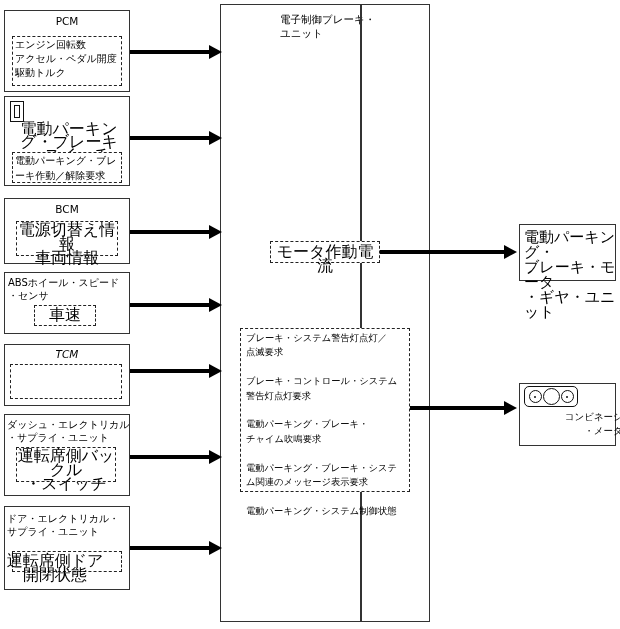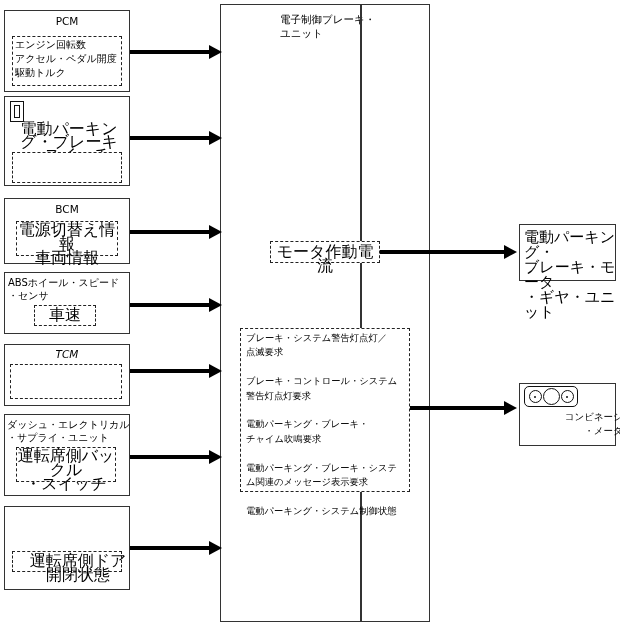--- a/index.html
+++ b/index.html
@@ -53,20 +53,22 @@
 アクセル・ペダル開度
 駆動トルク</div>
 
   <div class="box" style="left:4px;top:96px;width:126px;height:90px;"></div>
   <div class="swicon" style="left:10px;top:101px;width:14px;height:21px;">
     <i style="left:2.5px;top:2.5px;width:6px;height:13px;"></i>
   </div>
   <div class="hdr" style="left:7px;top:122px;width:124px;white-space:pre-line;font-size:16px;line-height:13px;text-align:center;">電動パーキング・ブレーキ
 ・スイッチ</div>
   <div class="dbox" style="left:12px;top:152px;width:110px;height:31px;"></div>
+  <div class="sig" style="position:absolute;left:15px;top:153px;width:108px;line-height:15px;">電動パーキング・ブレ
+ーキ作動／解除要求</div>
 
   <div class="box" style="left:4px;top:198px;width:126px;height:66px;"></div>
   <div class="ttl" style="left:4px;top:203px;width:126px;white-space:pre-line;">BCM</div>
   <div class="dbox" style="left:16px;top:221px;width:102px;height:35px;"></div>
   <div class="sig-c" style="position:absolute;left:16px;top:223px;width:102px;">電源切替え情報
 車両情報</div>
 
   <div class="box" style="left:4px;top:272px;width:126px;height:62px;"></div>
   <div class="hdr" style="left:8px;top:276px;width:124px;white-space:pre-line;font-size:10px;line-height:13px;">ABSホイール・スピード
 ・センサ</div>
@@ -78,22 +80,24 @@
   <div class="dbox" style="left:10px;top:364px;width:112px;height:35px;"></div>
 
   <div class="box" style="left:4px;top:414px;width:126px;height:82px;"></div>
   <div class="hdr" style="left:7px;top:418px;width:126px;white-space:pre-line;font-size:10px;line-height:13px;">ダッシュ・エレクトリカル
 ・サプライ・ユニット</div>
   <div class="dbox" style="left:16px;top:447px;width:100px;height:35px;"></div>
   <div class="sig-c" style="position:absolute;left:16px;top:449px;width:100px;">運転席側バックル
 ・スイッチ</div>
 
   <div class="box" style="left:4px;top:506px;width:126px;height:84px;"></div>
+  <div class="hdr" style="left:7px;top:512px;width:126px;white-space:pre-line;font-size:10px;line-height:13px;">ドア・エレクトリカル・
+サプライ・ユニット</div>
   <div class="dbox" style="left:12px;top:551px;width:110px;height:21px;"></div>
-  <div class="sig-c" style="position:absolute;left:23px;top:554px;width:110px;">運転席側ドア開閉状態</div>
+  <div class="sig-c" style="position:absolute;left:0;top:554px;width:110px;">運転席側ドア開閉状態</div>
 
   <div class="arrow" style="left:130px;top:52px;width:92px;">
     <div class="shaft" style="width:79px;"></div>
       <div class="head" style="left:79px;"></div>
   </div>
   <div class="arrow" style="left:130px;top:138px;width:92px;">
     <div class="shaft" style="width:79px;"></div>
       <div class="head" style="left:79px;"></div>
   </div>
   <div class="arrow" style="left:130px;top:232px;width:92px;">

